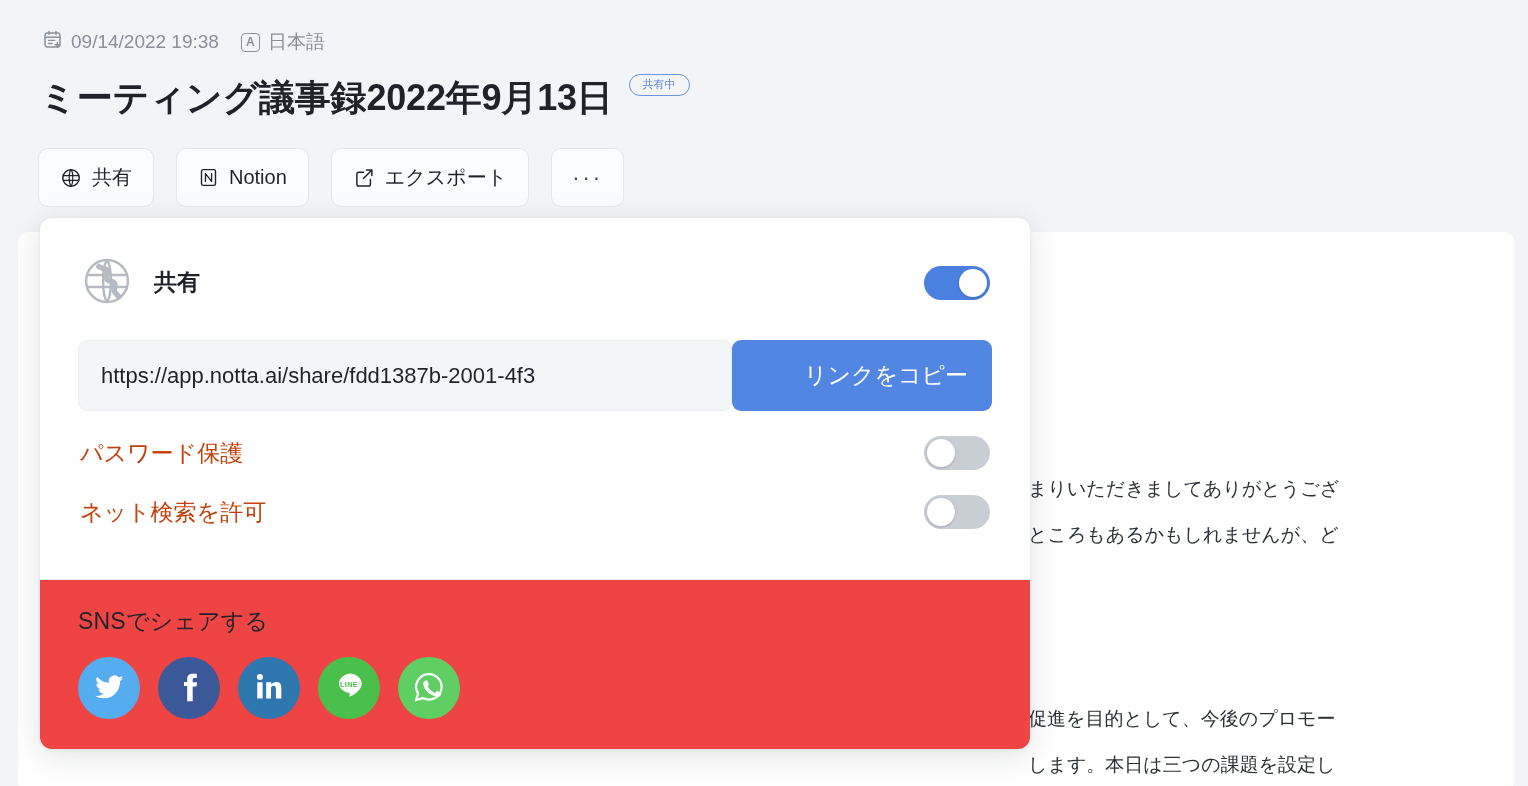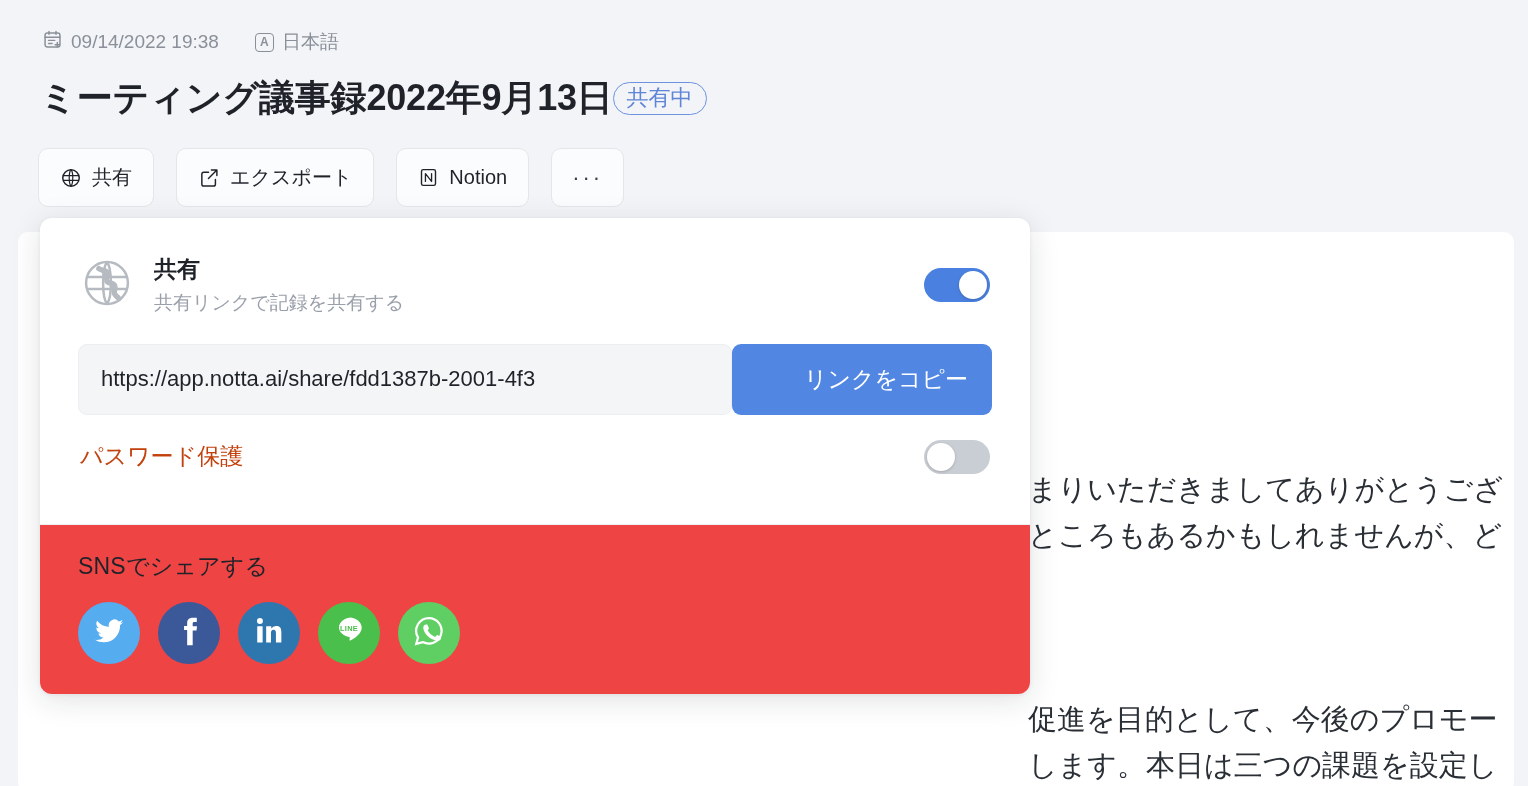--- a/index.html
+++ b/index.html
@@ -31,21 +31,21 @@
     background: #ffffff;
     border-radius: 10px;
   }
 
   
   .meta-row {
     position: absolute;
     left: 42px; top: 29px;
     display: flex;
     align-items: center;
-    gap: 18px;
+    gap: 4px;
     z-index: 4;
   }
   .meta-item {
     display: flex;
     align-items: center;
     gap: 8px;
     color: #8a9099;
     font-size: 19px;
   }
   .meta-item + .meta-item { margin-left: 18px; }
@@ -61,37 +61,37 @@
     font-weight: 700;
     color: #8a9099;
     line-height: 1;
   }
 
   
   .title-row {
     position: absolute;
     left: 40px; top: 74px;
     display: flex;
-    align-items: center;
-    gap: 0;
+    align-items: flex-start;
+    gap: 16px;
     z-index: 4;
   }
   .doc-title {
     font-size: 36px;
     font-weight: 700;
     letter-spacing: -0.2px;
     color: #1f2329;
     white-space: nowrap;
   }
   .share-badge {
     border: 1.6px solid #6b93e0;
     color: #5f86d6;
     border-radius: 999px;
     padding: 4px 13px 5px;
-    font-size: 22px;
+    font-size: 11px;
     line-height: 1;
     white-space: nowrap;
   }
 
   
   .toolbar {
     position: absolute;
     left: 38px; top: 148px;
     display: flex;
     align-items: center;
@@ -253,21 +253,21 @@
     display: flex;
     align-items: center;
     justify-content: center;
   }
 
   
   .bg-text {
     position: absolute;
     left: 1028px;
     width: 500px;
-    font-size: 29px;
+    font-size: 19px;
     line-height: 46px;
     color: #2a2f36;
     z-index: 2;
     white-space: nowrap;
     overflow: hidden;
   }
   .bg-text.top { top: 466px; }
   .bg-text.bottom { top: 696px; }
 </style>
 </head>
@@ -316,36 +316,36 @@
       <svg width="22" height="22" viewBox="0 0 24 24" fill="none" stroke="#1f2329" stroke-width="1.6">
         <circle cx="12" cy="12" r="9"></circle>
         <path d="M12 3c2.6 2.6 2.6 14.4 0 18M12 3c-2.6 2.6-2.6 14.4 0 18M3.3 9.5h17.4M3.3 14.5h17.4" stroke-width="1.3"></path>
       </svg>
     </span>
     <span>共有</span>
   </button>
 
   <button class="tb-btn">
     <span class="tb-icon">
+      <svg width="21" height="21" viewBox="0 0 24 24" fill="none" stroke="#1f2329" stroke-width="1.6">
+        <rect x="4" y="3" width="16" height="18" rx="2"></rect>
+        <path d="M8.5 16.5v-9l7 9v-9" stroke-width="1.5" stroke-linecap="round" stroke-linejoin="round"></path>
+      </svg>
+    </span>
+    <span>Notion</span>
+  </button>
+
+  <button class="tb-btn">
+    <span class="tb-icon">
       <svg width="22" height="22" viewBox="0 0 24 24" fill="none" stroke="#1f2329" stroke-width="1.6" stroke-linecap="round" stroke-linejoin="round">
         <path d="M19 13.5v5.2a2 2 0 0 1-2 2H6.2a2 2 0 0 1-2-2V7.8a2 2 0 0 1 2-2h5.3"></path>
         <path d="M14.6 3.3h6v6M20.6 3.3 11.4 12.5"></path>
       </svg>
     </span>
     <span>エクスポート</span>
-  </button>
-
-  <button class="tb-btn">
-    <span class="tb-icon">
-      <svg width="21" height="21" viewBox="0 0 24 24" fill="none" stroke="#1f2329" stroke-width="1.6">
-        <rect x="4" y="3" width="16" height="18" rx="2"></rect>
-        <path d="M8.5 16.5v-9l7 9v-9" stroke-width="1.5" stroke-linecap="round" stroke-linejoin="round"></path>
-      </svg>
-    </span>
-    <span>Notion</span>
   </button>
 
 
   <button class="tb-btn dots">
     <span>···</span>
   </button>
 </div>
 
 <div class="share-panel">
 
@@ -355,39 +355,44 @@
       <span class="globe-wrap">
         <svg width="54" height="54" viewBox="0 0 24 24" fill="none" stroke="#b6bac1" stroke-width="1.1">
           <circle cx="12" cy="12" r="9.3"></circle>
           <path d="M12 2.8c2.3 2.7 2.3 15.7 0 18.4M12 2.8c-2.3 2.7-2.3 15.7 0 18.4"></path>
           <path d="M3.1 9.3h17.8M3.1 14.7h17.8"></path>
           <path d="M8.4 5.6c1.6 1.2 3 .4 3.9 1.9.8 1.4-1 2.3-.4 3.6.7 1.4 2.8.6 3.5 2 .6 1.2-.5 2.3-.1 3.6.3 1 1.4 1.3 1.9 2.2" fill="#b6bac1" stroke="#b6bac1" stroke-width="2.4" stroke-linejoin="round" stroke-linecap="round"></path>
         </svg>
       </span>
       <div class="share-head-text">
         <div class="share-head-title">共有</div>
-        <div class="share-head-sub">共有リンクで記録を共有する</div>
       </div>
       <div class="toggle on">
         <span class="knob"></span>
       </div>
     </div>
 
     <div class="link-row">
       <div class="link-input">https://app.notta.ai/share/fdd1387b-2001-4f3</div>
       <button class="copy-btn">リンクをコピー</button>
     </div>
 
     <div class="opt-row">
       <span class="opt-label">パスワード保護</span>
       <div class="toggle">
         <span class="knob"></span>
       </div>
     </div>
 
+    <div class="opt-row">
+      <span class="opt-label">ネット検索を許可</span>
+      <div class="toggle">
+        <span class="knob"></span>
+      </div>
+    </div>
 
   </div>
 
   <div class="sns-section">
     <div class="sns-title">SNSでシェアする</div>
     <div class="sns-icons">
 
       <button class="sns-btn" style="background:#55acee">
         <span>
           <svg width="34" height="34" viewBox="0 0 24 24" fill="#ffffff">

